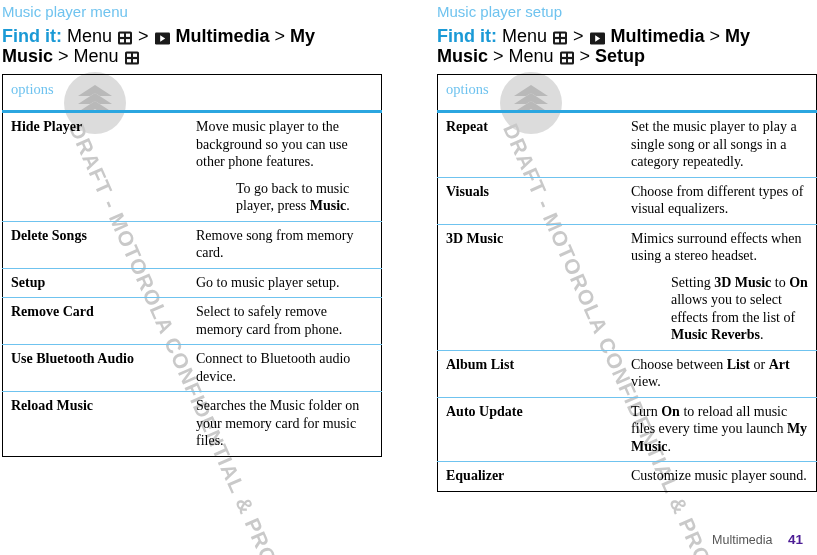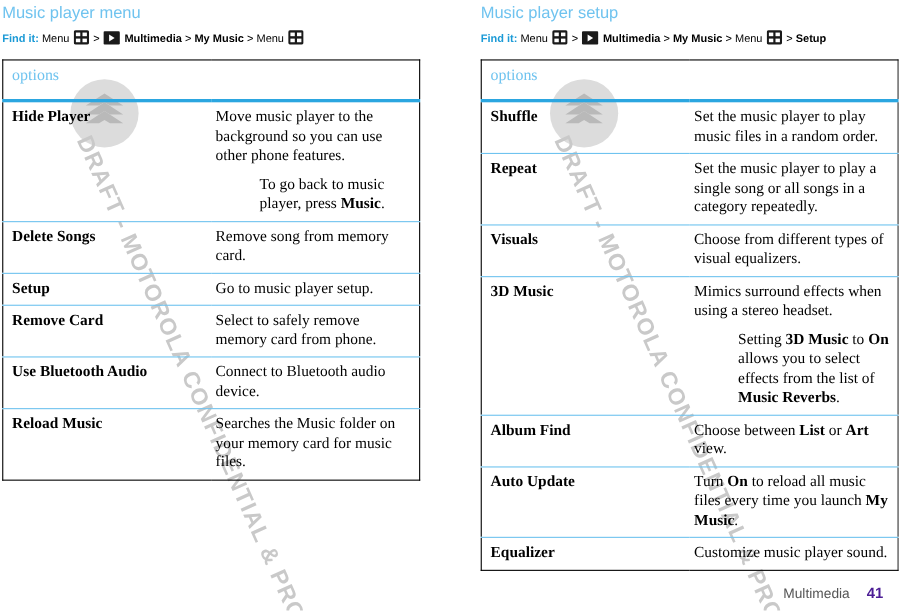--- a/index.html
+++ b/index.html
@@ -65,21 +65,21 @@
   
   .section-title {
     font-size: 15px;
     color: #6fc3ef;
     margin: 0;
     padding: 2px 0 0 0;
     font-weight: normal;
     line-height: 19px;
   }
   .findit {
-    font-size: 10px;
+    font-size: 18px;
     line-height: 20px;
     margin: 5px 0 0 0;
     color: #000;
   }
   .findit .lbl {
     color: #1b9ad6;
     font-weight: bold;
   }
   .findit b { font-weight: bold; }
   .findit .sep { font-weight: normal; }
@@ -266,46 +266,40 @@
             <rect x="8" y="8.1" width="4" height="3.3" fill="#ffffff"></rect>
           </svg></span><span class="sep"> &gt; </span><b>Setup</b></p>
       <table class="opt-table">
         <thead>
           <tr>
             <th colspan="2">options</th>
           </tr>
         </thead>
         <tbody>
           <tr>
-            <td class="key">Shuffle</td>
-            <td class="val">
-              <p><span>Set the music player to play music files in a random order.</span></p>
-            </td>
-          </tr>
-          <tr>
             <td class="key">Repeat</td>
             <td class="val">
               <p><span>Set the music player to play a single song or all songs in a category repeatedly.</span></p>
             </td>
           </tr>
           <tr>
             <td class="key">Visuals</td>
             <td class="val">
               <p><span>Choose from different types of visual equalizers.</span></p>
             </td>
           </tr>
           <tr>
             <td class="key">3D Music</td>
             <td class="val">
               <p><span>Mimics surround effects when using a stereo headset.</span></p>
               <p><span>Setting </span><b>3D Music</b><span> to </span><b>On</b><span> allows you to select effects from the list of </span><b>Music Reverbs</b><span>.</span></p>
             </td>
           </tr>
           <tr>
-            <td class="key">Album Find</td>
+            <td class="key">Album List</td>
             <td class="val">
               <p><span>Choose between </span><b>List</b><span> or </span><b>Art</b><span> view.</span></p>
             </td>
           </tr>
           <tr>
             <td class="key">Auto Update</td>
             <td class="val">
               <p><span>Turn </span><b>On</b><span> to reload all music files every time you launch </span><b>My Music</b><span>.</span></p>
             </td>
           </tr>

